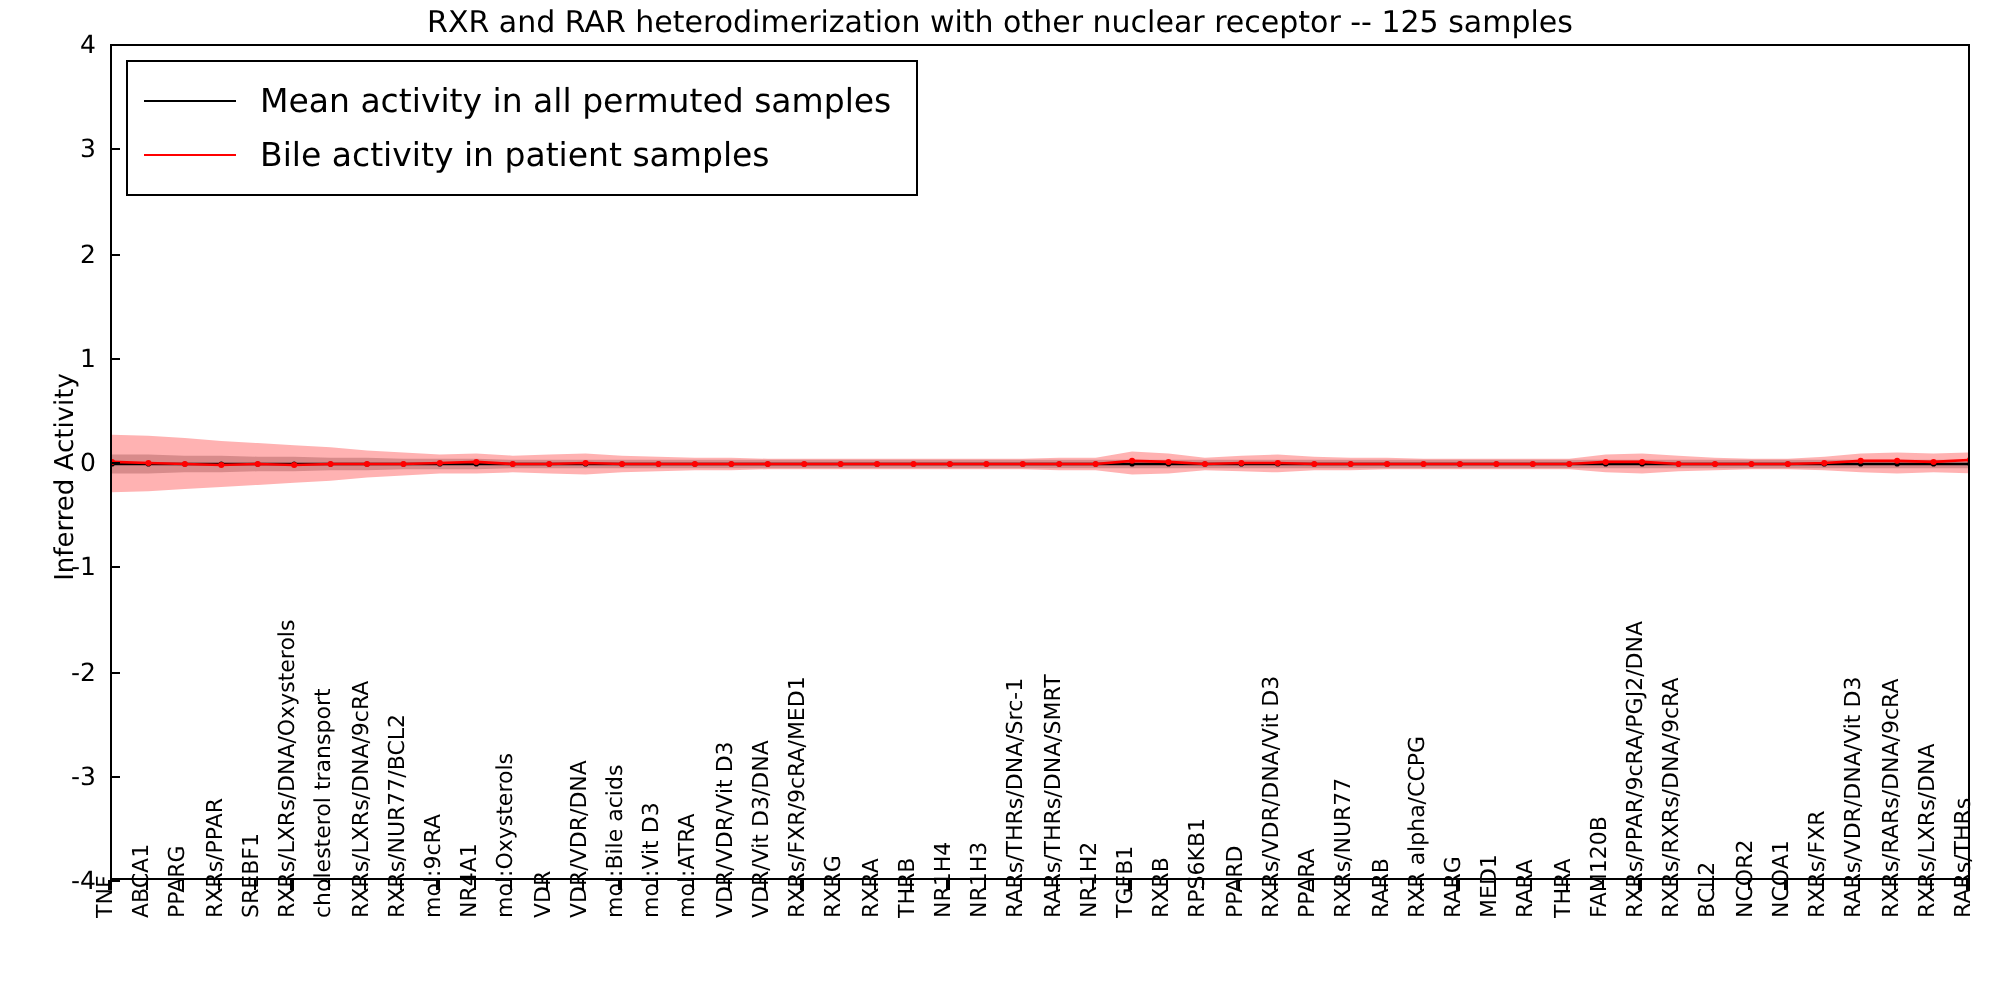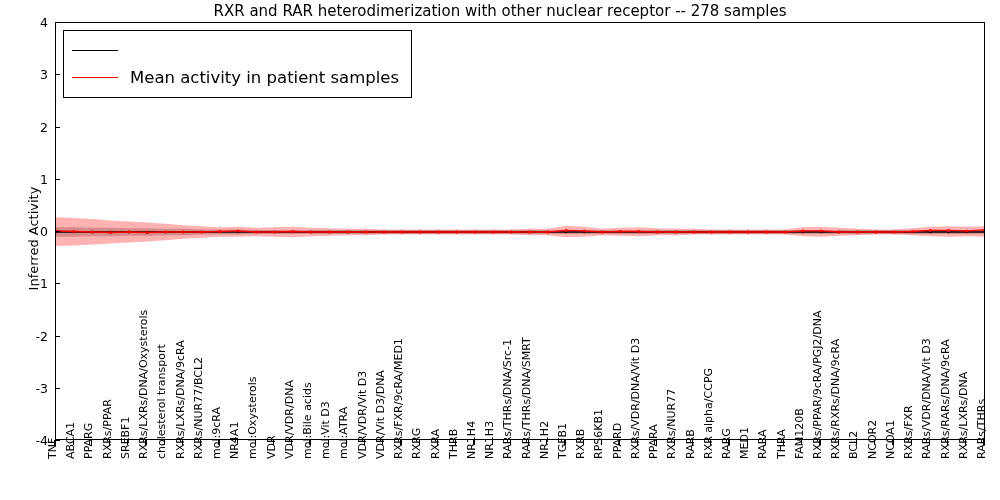--- a/index.html
+++ b/index.html
@@ -123,21 +123,21 @@
     position: absolute;
     left: 0;
     top: 0;
   }
 </style>
 </head>
 <body>
 
 <div id="figure">
 
-  <div id="chart-title">RXR and RAR heterodimerization with other nuclear receptor -- 278 samples</div>
+  <div id="chart-title">RXR and RAR heterodimerization with other nuclear receptor -- 125 samples</div>
 
   <div id="ylabel">Inferred Activity</div>
 
   <div id="plot-area">
     <svg id="series-svg" width="930" height="418">
         <path d="M0.00,204.30 L18.22,204.30 L36.43,204.82 L54.65,204.82 L72.86,205.34 L91.08,205.34 L109.29,205.87 L127.51,205.87 L145.73,206.39 L163.94,206.39 L182.16,206.39 L200.37,206.91 L218.59,206.91 L236.80,206.91 L255.02,206.91 L273.24,206.91 L291.45,206.91 L309.67,206.91 L327.88,206.91 L346.10,206.91 L364.31,206.91 L382.53,206.91 L400.75,206.91 L418.96,206.91 L437.18,206.91 L455.39,206.91 L473.61,206.91 L491.82,206.91 L510.04,206.91 L528.25,206.91 L546.47,206.91 L564.69,206.91 L582.90,206.91 L601.12,206.91 L619.33,206.91 L637.55,206.91 L655.76,206.91 L673.98,206.91 L692.20,206.91 L710.41,206.91 L728.63,206.91 L746.84,206.91 L765.06,206.91 L783.27,206.91 L801.49,206.91 L819.71,206.91 L837.92,206.91 L856.14,206.91 L874.35,206.91 L892.57,206.91 L910.78,206.91 L929.00,206.91 L929.00,211.09 L910.78,211.09 L892.57,211.09 L874.35,211.09 L856.14,211.09 L837.92,211.09 L819.71,211.09 L801.49,211.09 L783.27,211.09 L765.06,211.09 L746.84,211.09 L728.63,211.09 L710.41,211.09 L692.20,211.09 L673.98,211.09 L655.76,211.09 L637.55,211.09 L619.33,211.09 L601.12,211.09 L582.90,211.09 L564.69,211.09 L546.47,211.09 L528.25,211.09 L510.04,211.09 L491.82,211.09 L473.61,211.09 L455.39,211.09 L437.18,211.09 L418.96,211.09 L400.75,211.09 L382.53,211.09 L364.31,211.09 L346.10,211.09 L327.88,211.09 L309.67,211.09 L291.45,211.09 L273.24,211.09 L255.02,211.09 L236.80,211.09 L218.59,211.09 L200.37,211.09 L182.16,211.61 L163.94,211.61 L145.73,211.61 L127.51,212.13 L109.29,212.13 L91.08,212.66 L72.86,212.66 L54.65,213.18 L36.43,213.18 L18.22,213.70 L0.00,213.70 Z" fill="#000000" fill-opacity="0.22" stroke="none"></path>
         <path d="M0.00,194.37 L18.22,194.89 L36.43,195.94 L54.65,197.50 L72.86,198.55 L91.08,199.59 L109.29,200.64 L127.51,202.21 L145.73,203.25 L163.94,204.30 L182.16,203.78 L200.37,204.82 L218.59,204.30 L236.80,203.78 L255.02,204.82 L273.24,205.34 L291.45,205.87 L309.67,205.87 L327.88,206.39 L346.10,206.39 L364.31,206.39 L382.53,206.39 L400.75,206.39 L418.96,206.39 L437.18,206.39 L455.39,206.39 L473.61,205.87 L491.82,205.87 L510.04,202.73 L528.25,203.78 L546.47,205.87 L564.69,204.82 L582.90,204.30 L601.12,205.34 L619.33,205.87 L637.55,205.87 L655.76,206.39 L673.98,206.39 L692.20,206.39 L710.41,206.39 L728.63,206.39 L746.84,204.30 L765.06,203.78 L783.27,204.82 L801.49,205.87 L819.71,206.39 L837.92,206.39 L856.14,205.34 L874.35,203.78 L892.57,203.25 L910.78,203.78 L929.00,203.25 L929.00,213.70 L910.78,213.18 L892.57,213.70 L874.35,213.18 L856.14,212.13 L837.92,211.61 L819.71,211.61 L801.49,212.13 L783.27,212.66 L765.06,213.70 L746.84,213.18 L728.63,211.61 L710.41,211.61 L692.20,211.61 L673.98,211.61 L655.76,211.61 L637.55,211.61 L619.33,212.13 L601.12,212.13 L582.90,213.18 L564.69,212.66 L546.47,212.13 L528.25,213.70 L510.04,214.22 L491.82,212.13 L473.61,212.13 L455.39,211.61 L437.18,211.61 L418.96,211.61 L400.75,211.61 L382.53,211.61 L364.31,211.61 L346.10,211.61 L327.88,211.61 L309.67,212.13 L291.45,212.13 L273.24,212.66 L255.02,213.18 L236.80,214.22 L218.59,213.70 L200.37,213.18 L182.16,213.70 L163.94,213.70 L145.73,214.75 L127.51,215.79 L109.29,217.36 L91.08,218.40 L72.86,219.45 L54.65,220.49 L36.43,221.54 L18.22,222.58 L0.00,223.11 Z" fill="#ff0000" fill-opacity="0.30" stroke="none"></path>
         <path d="M0.00,209.00 L18.22,209.00 L36.43,209.00 L54.65,209.00 L72.86,209.00 L91.08,209.00 L109.29,209.00 L127.51,209.00 L145.73,209.00 L163.94,209.00 L182.16,209.00 L200.37,209.00 L218.59,209.00 L236.80,209.00 L255.02,209.00 L273.24,209.00 L291.45,209.00 L309.67,209.00 L327.88,209.00 L346.10,209.00 L364.31,209.00 L382.53,209.00 L400.75,209.00 L418.96,209.00 L437.18,209.00 L455.39,209.00 L473.61,209.00 L491.82,209.00 L510.04,209.00 L528.25,209.00 L546.47,209.00 L564.69,209.00 L582.90,209.00 L601.12,209.00 L619.33,209.00 L637.55,209.00 L655.76,209.00 L673.98,209.00 L692.20,209.00 L710.41,209.00 L728.63,209.00 L746.84,209.00 L765.06,209.00 L783.27,209.00 L801.49,209.00 L819.71,209.00 L837.92,209.00 L856.14,209.00 L874.35,209.00 L892.57,209.00 L910.78,209.00 L929.00,209.00 " fill="none" stroke="#000000" stroke-width="1.3"></path>
         <circle cx="0.00" cy="209.00" r="1.3" fill="#000000"></circle>
         <circle cx="18.22" cy="209.00" r="1.3" fill="#000000"></circle>
@@ -246,24 +246,25 @@
         <circle cx="929.00" cy="206.91" r="1.5" fill="#ff0000"></circle>
       </svg>
   </div>
 
   <div id="y-ticks"></div>
   <div id="x-ticks"></div>
 
   <div id="legend">
     <div class="legend-row">
       <span class="legend-swatch" style="border-top-color: rgb(0, 0, 0);"></span>
+      <span class="legend-text">Mean activity in all permuted samples</span>
     </div>
     <div class="legend-row">
       <span class="legend-swatch" style="border-top-color: rgb(255, 0, 0);"></span>
-      <span class="legend-text">Mean activity in patient samples</span>
+      <span class="legend-text">Bile activity in patient samples</span>
     </div>
   </div>
 
 <div class="ytick-mark" style="top: 440px;"></div>
     <div class="tick-label-y" style="top: 440px;">-4</div>
     <div class="ytick-mark" style="top: 387.75px;"></div>
     <div class="tick-label-y" style="top: 387.75px;">-3</div>
     <div class="ytick-mark" style="top: 335.5px;"></div>
     <div class="tick-label-y" style="top: 335.5px;">-2</div>
     <div class="ytick-mark" style="top: 283.25px;"></div>

